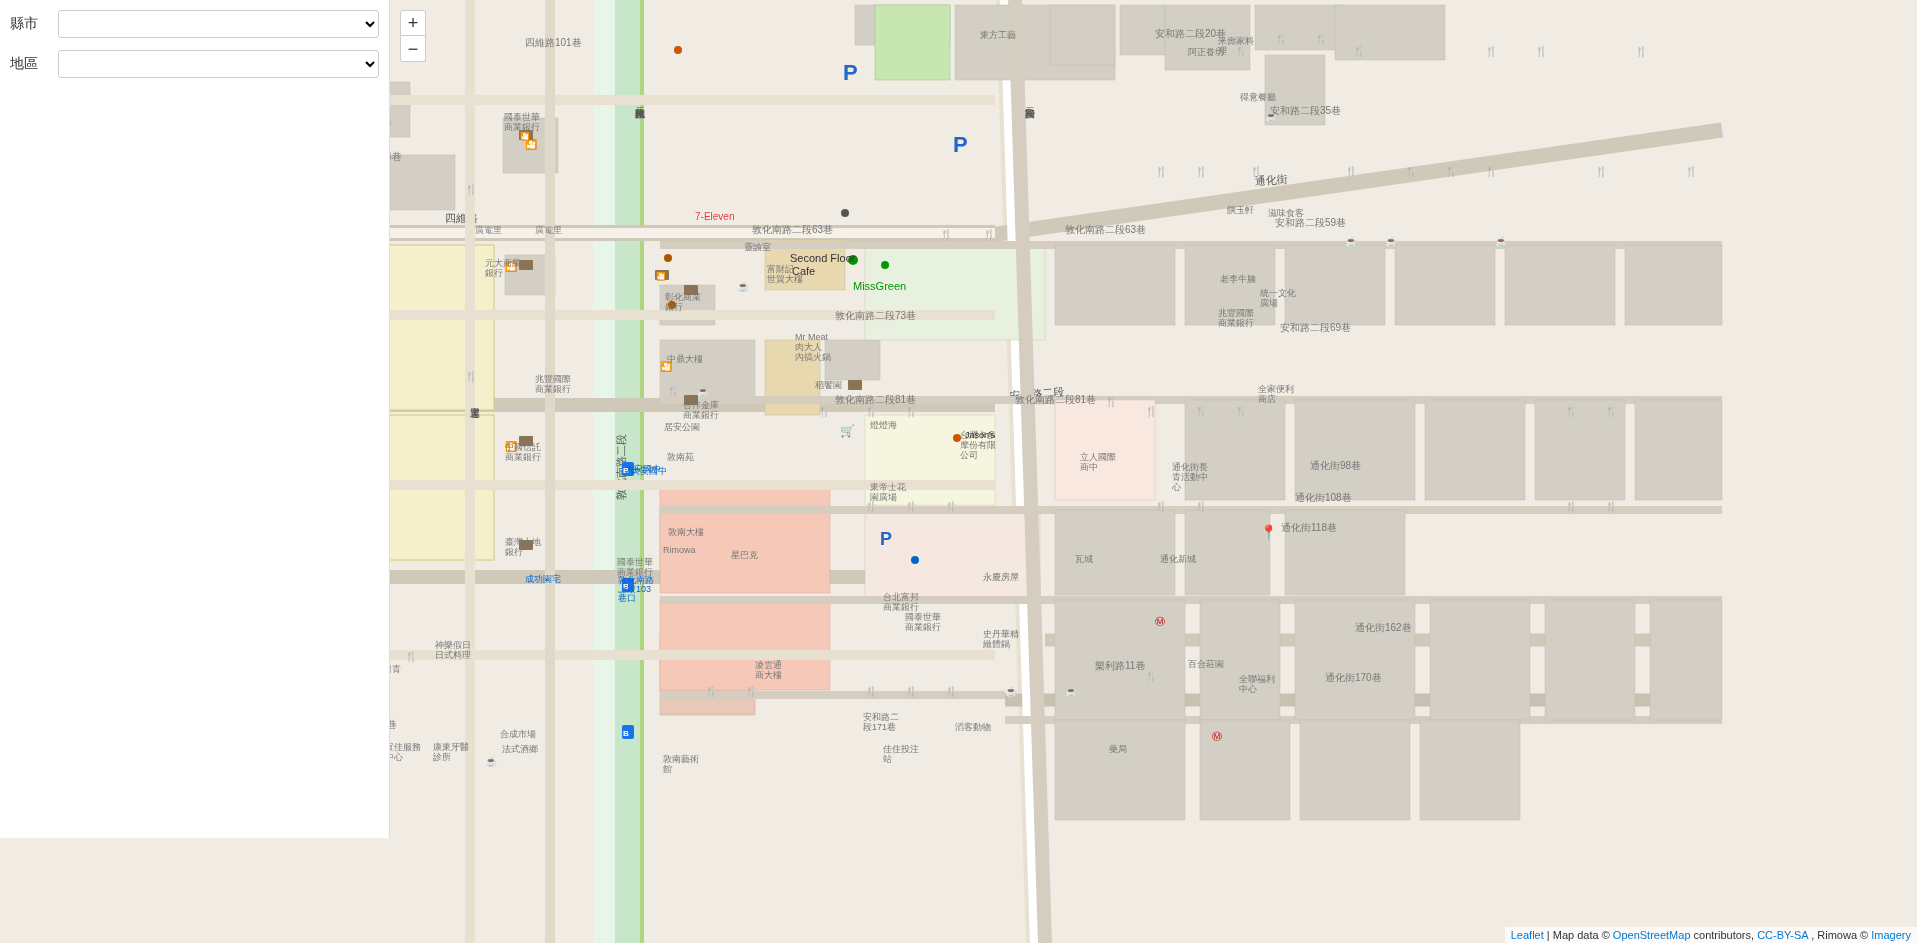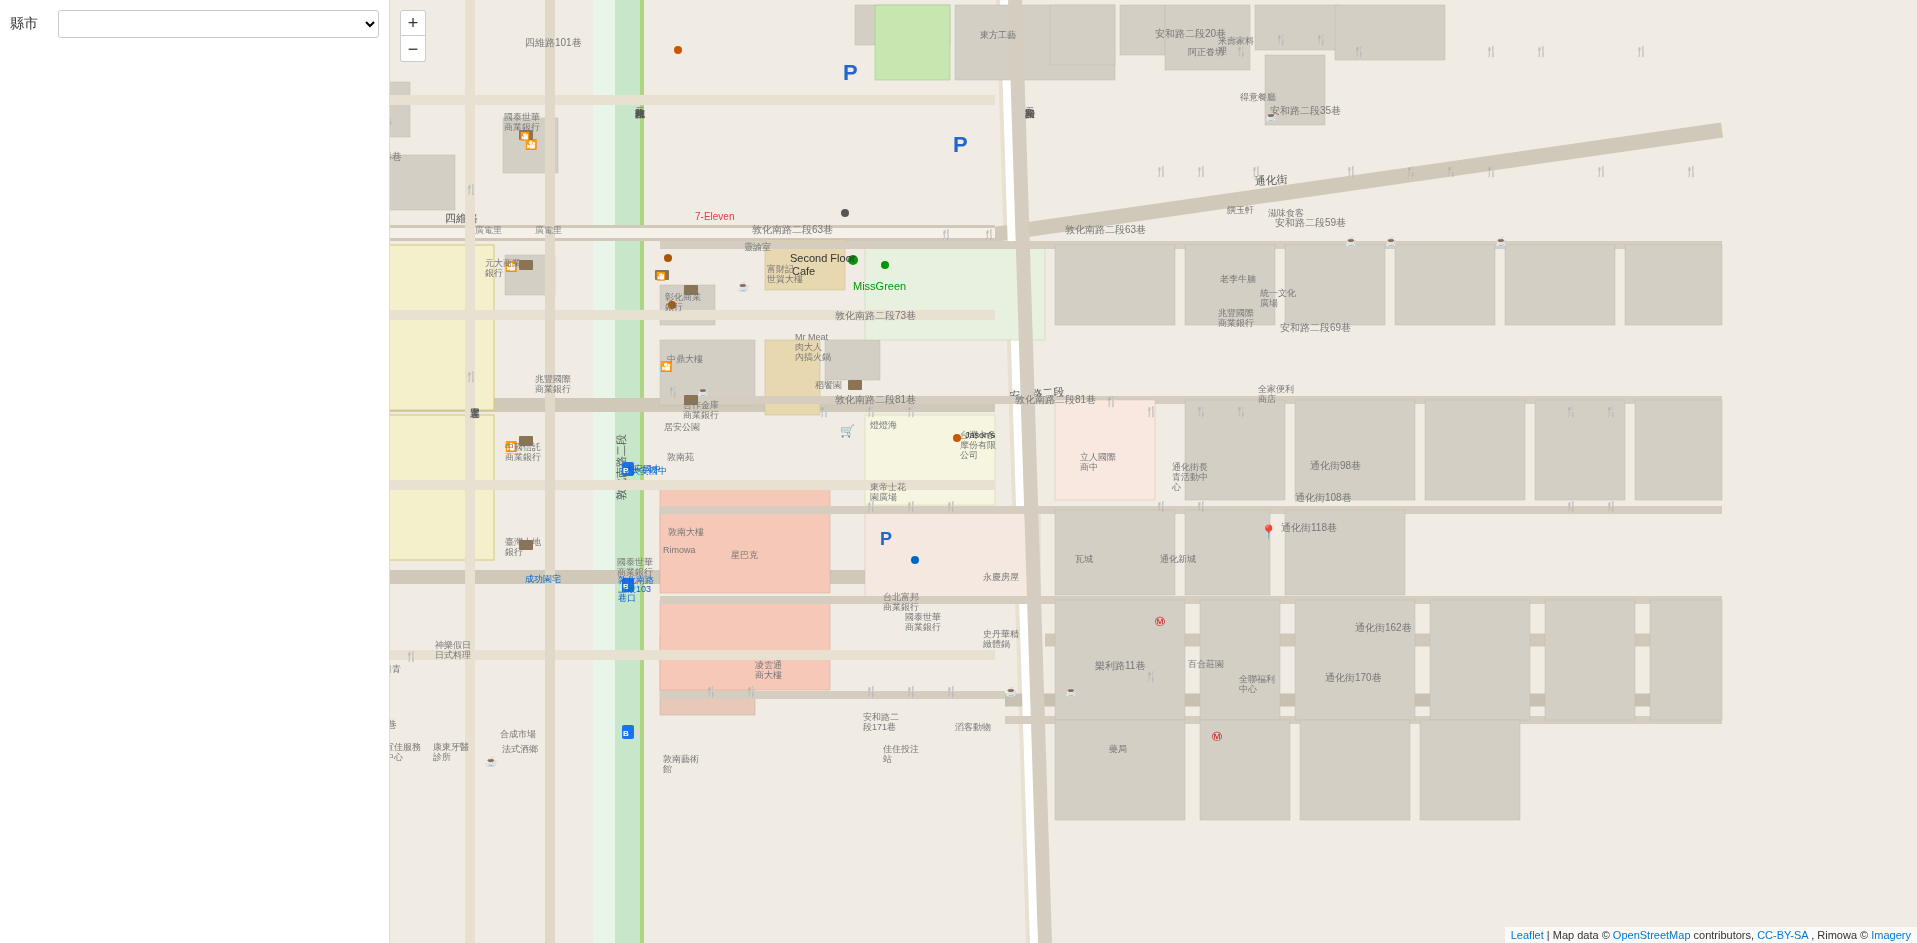--- a/index.html
+++ b/index.html
@@ -3,21 +3,21 @@
   <meta charset="utf-8">
   <style>
     * { margin: 0; padding: 0; box-sizing: border-box; }
     body { width: 1917px; height: 943px; overflow: hidden; font-family: Arial, sans-serif; position: relative; }
 
     
     #sidebar {
       position: absolute;
       top: 0; left: 0;
       width: 390px;
-      height: 943px;
+      height: 838px;
       background: #fff;
       z-index: 100;
       border-right: 1px solid #ddd;
       padding: 10px;
     }
     .form-row {
       display: flex;
       align-items: center;
       margin-bottom: 12px;
       gap: 8px;
@@ -483,20 +483,26 @@
 
 </div>
 
 <div id="sidebar">
   <div class="form-row">
     <label class="form-label">縣市</label>
     <select class="form-select">
       <option value=""></option>
     </select>
   </div>
+  <div class="form-row">
+    <label class="form-label">地區</label>
+    <select class="form-select">
+      <option value=""></option>
+    </select>
+  </div>
 </div>
 
 <div id="zoom-controls">
   <button class="zoom-btn">+</button>
   <button class="zoom-btn">−</button>
 </div>
 
 <div id="attribution">
   <span style="cursor:pointer;color:#0078d4;">Leaflet</span>
   | <span>Map data ©</span>

